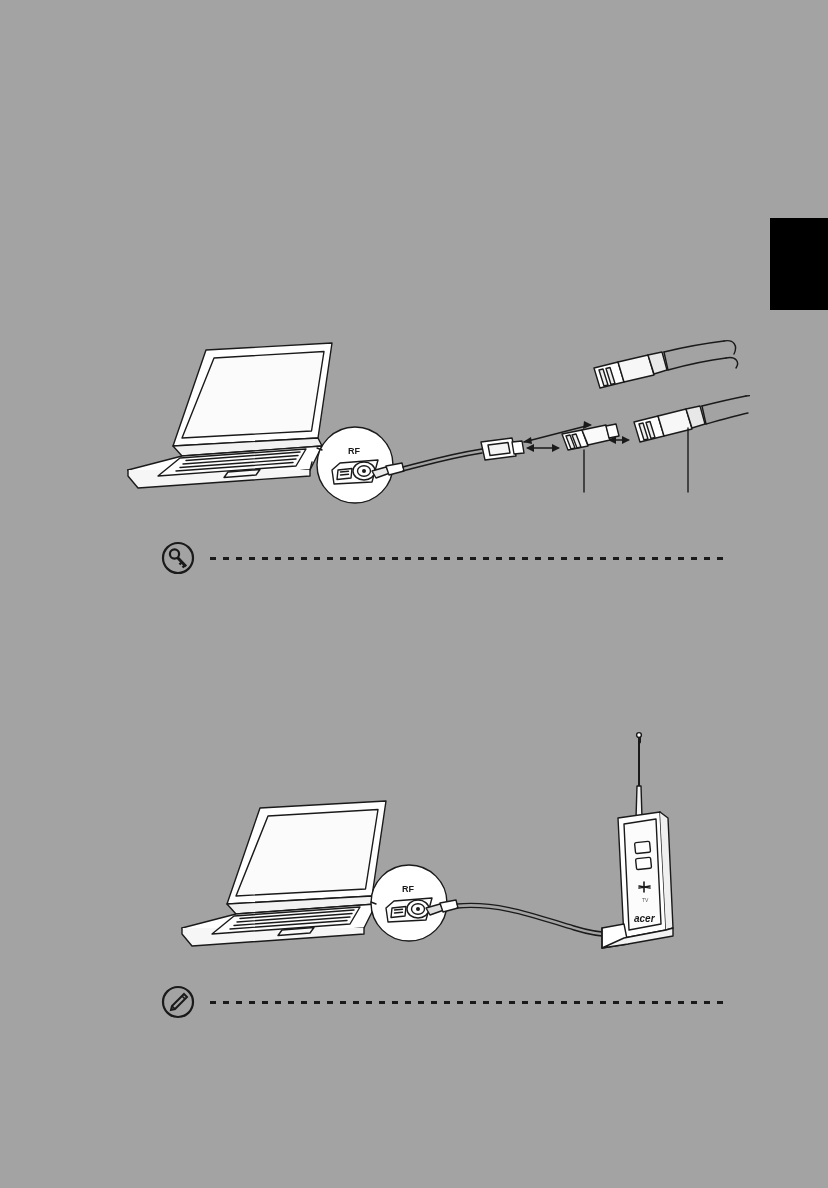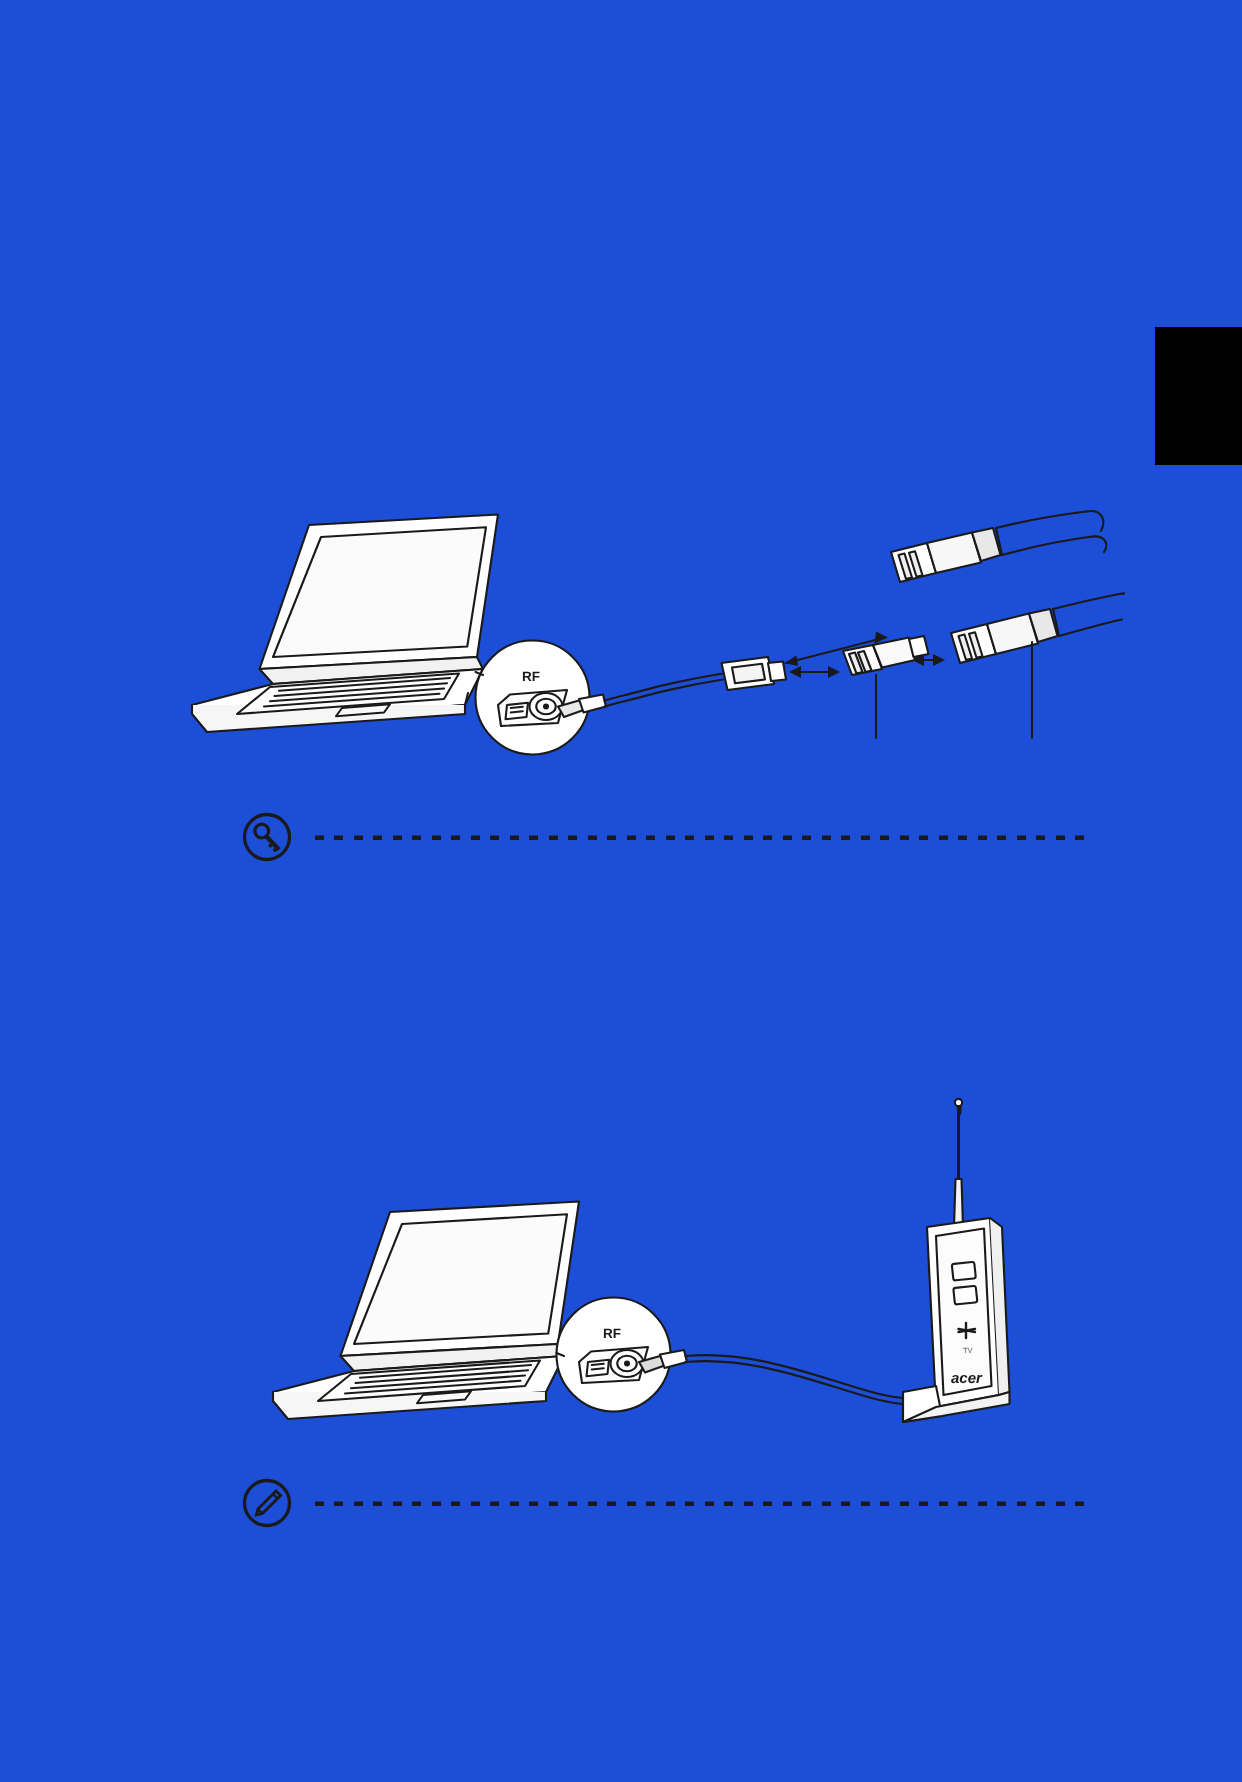--- a/index.html
+++ b/index.html
@@ -10,21 +10,21 @@
   body {
     width: 828px;
     height: 1188px;
     position: relative;
     font-family: "Liberation Sans", sans-serif;
     overflow: hidden;
   }
   .page {
     position: absolute;
     inset: 0;
-    background: #1d4ed8;
+    background: #a3a3a3;
   }
 
   
   .edge-tab {
     position: absolute;
     right: 0;
     top: 218px;
     width: 58px;
     height: 92px;
     background: #000000;

